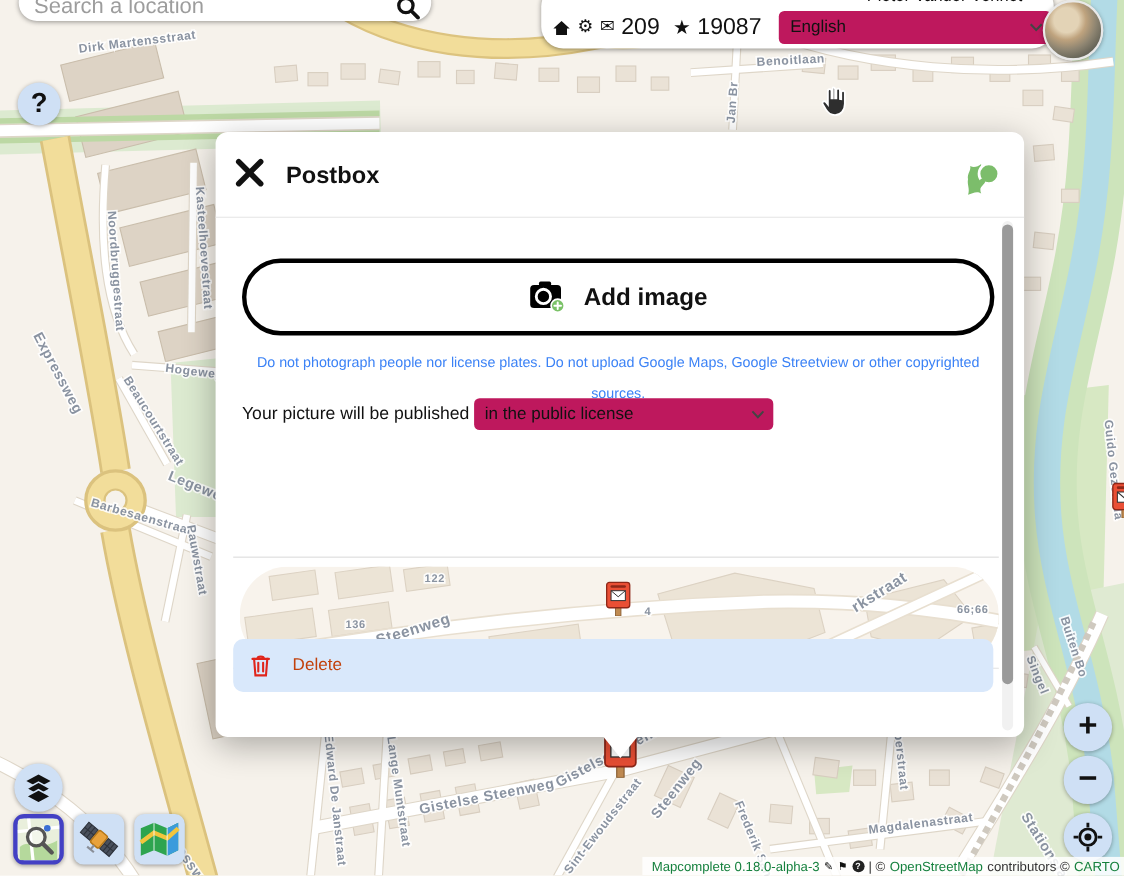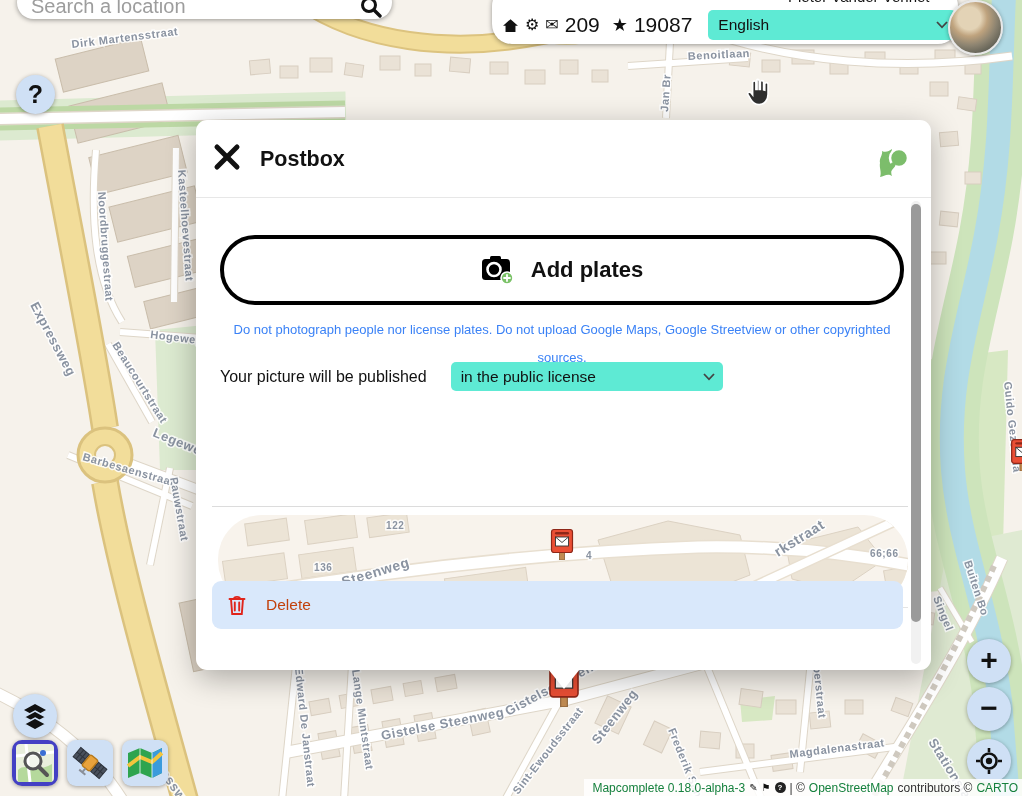--- a/index.html
+++ b/index.html
@@ -10,21 +10,21 @@
   .search-bar{position:absolute;left:17px;top:-14px;width:375px;height:33px;background:#fff;border-radius:17px;box-shadow:0 1px 5px rgba(0,0,0,.4);display:flex;align-items:flex-end;z-index:20;}
   .search-bar input{flex:1;border:none;outline:none;font-size:20px;color:#666;padding:0 0 1px 14px;background:transparent;font-family:"Liberation Sans",sans-serif;}
   .search-bar input::placeholder{color:#9d9d9d;}
   .search-icn{margin:0 10px 1px 0;}
   
   .user-panel{position:absolute;left:492px;top:-14px;width:466px;height:58px;background:#fff;border-radius:20px;box-shadow:0 1px 5px rgba(0,0,0,.4);z-index:20;}
   .up-row{position:absolute;left:10px;top:24px;display:flex;align-items:center;gap:6px;}
   .up-count{font-size:21px;color:#111;}
   .up-glyph{font-size:16px;color:#111;line-height:1;}
   .username{position:absolute;left:296px;top:2px;font-size:15px;color:#111;white-space:nowrap;}
-  .fake-select{background:#5eead4;border-radius:5px;display:flex;align-items:center;justify-content:space-between;padding:0 8px 0 10px;font-size:15.5px;color:#111;height:30px;box-sizing:border-box;cursor:pointer;}
+  .fake-select{background:#be185d;border-radius:5px;display:flex;align-items:center;justify-content:space-between;padding:0 8px 0 10px;font-size:15.5px;color:#111;height:30px;box-sizing:border-box;cursor:pointer;}
   .lang-select{width:248px;}
   .avatar{position:absolute;left:948px;top:0px;width:55px;height:55px;border-radius:50%;border:2px solid #e8e8e8;box-sizing:border-box;z-index:21;background:radial-gradient(circle at 38% 32%,#e3d3b6 0 24%,#bfa37e 38%,#8d8471 58%,#595a50 82%,#3c3f3a 100%);box-shadow:0 1px 4px rgba(0,0,0,.35);}
   
   .circle-btn{position:absolute;border-radius:50%;background:#cfe0f5;box-shadow:0 1px 4px rgba(0,0,0,.35);display:flex;align-items:center;justify-content:center;cursor:pointer;z-index:12;}
   .qmark{font-size:25px;font-weight:700;color:#111;}
   .zoom-glyph{font-size:30px;font-weight:700;color:#111;line-height:0;padding-bottom:3px;}
   
   .style-row{position:absolute;left:12px;top:740px;display:flex;gap:9px;z-index:12;}
   .style-btn{width:46px;height:46px;border-radius:9px;background:#cfe0f5;box-shadow:0 1px 4px rgba(0,0,0,.35);display:flex;align-items:center;justify-content:center;cursor:pointer;}
   .style-btn.sel{border:4px solid #4340c4;border-radius:10px;width:46px;height:46px;box-sizing:border-box;background:#cfe0f5;}
@@ -32,21 +32,21 @@
   .modal{position:absolute;left:196px;top:108px;width:735px;height:550px;background:#fff;border-radius:11px;box-shadow:0 8px 30px rgba(0,0,0,.3);z-index:30;margin-top:12px;}
   .modal-pointer{position:absolute;left:352px;bottom:-19px;width:0;height:0;border-left:16px solid transparent;border-right:16px solid transparent;border-top:20px solid #fff;}
   .modal-head{position:absolute;left:0;top:0;width:100%;height:77px;}
   .close-x{position:absolute;left:17px;top:23px;width:28px;height:28px;cursor:pointer;}
   .modal-title{position:absolute;left:64px;top:27px;font-size:21.5px;font-weight:700;color:#111;}
   .mc-logo{position:absolute;left:680px;top:25px;}
   .modal-body{position:absolute;left:0;top:77px;width:100%;height:473px;border-top:1px solid #e7e7e7;}
   .addimg-btn{position:absolute;left:24px;top:37px;width:684px;height:70px;border:4px solid #000;border-radius:999px;box-sizing:border-box;background:#fff;display:flex;align-items:center;justify-content:center;gap:16px;cursor:pointer;}
   .addimg-label{font-size:22px;font-weight:700;color:#111;}
   .img-caption{position:absolute;left:36px;top:118px;width:660px;text-align:center;font-size:13px;color:#3b82f6;line-height:28px;}
-  .license-row{position:absolute;left:24px;top:164px;display:flex;align-items:center;gap:24px;font-size:16px;color:#111;}
+  .license-row{position:absolute;left:24px;top:164px;display:flex;align-items:center;gap:4px;font-size:16px;color:#111;}
   .license-select{width:272px;height:29px;}
   .hr1{position:absolute;left:16px;top:308px;width:696px;border:none;border-top:1px solid #dcdcdc;margin:0;}
   .hr2{position:absolute;left:16px;top:409px;width:696px;border:none;border-top:1px solid #e4e4e4;margin:0;}
   .minimap{position:absolute;left:22px;top:317px;width:690px;height:90px;border-radius:44px;overflow:hidden;}
   .delete-row{position:absolute;left:16px;top:383px;width:691px;height:48px;background:#d9e8fb;border-radius:9px;display:flex;align-items:center;gap:19px;padding-left:15px;box-sizing:border-box;cursor:pointer;}
   .delete-label{font-size:15.5px;color:#c2410c;}
   .scroll-track{position:absolute;left:715px;top:80px;width:10px;height:463px;background:#f1f1f1;border-radius:5px;}
   .scroll-thumb{position:absolute;left:0;top:3px;width:10px;height:418px;background:#9a9a9a;border-radius:5px;cursor:grab;}
   
   .attribution{position:absolute;right:0;bottom:0;height:17px;background:rgba(255,255,255,.85);display:flex;align-items:center;gap:4px;padding:0 4px 0 8px;font-size:12px;color:#333;z-index:40;white-space:nowrap;}
@@ -310,21 +310,21 @@
   </div>
   <div class="modal-body">
     <div class="addimg-btn">
       <svg width="34" height="30" viewBox="0 0 34 30">
         <rect x="9" y="1" width="11" height="6" rx="1.5" fill="#000"></rect>
         <rect x="1" y="4" width="28" height="21" rx="3.5" fill="#000"></rect>
         <circle cx="13" cy="14.5" r="6.5" fill="#000" stroke="#fff" stroke-width="2.6"></circle>
         <circle cx="26" cy="23" r="6" fill="#7bc268" stroke="#fff" stroke-width="1.6"></circle>
         <path d="M26,20 V26 M23,23 H29" stroke="#fff" stroke-width="1.8" stroke-linecap="round"></path>
       </svg>
-      <span class="addimg-label">Add plates</span>
+      <span class="addimg-label">Add image</span>
     </div>
     <div class="img-caption">Do not photograph people nor license plates. Do not upload Google Maps, Google Streetview or other copyrighted sources.</div>
     <div class="license-row">
       <span>Your picture will be published</span>
       <div class="fake-select license-select">
         <span>in the public license</span>
         <svg width="12" height="8" viewBox="0 0 12 8">
               <path d="M1,1 L6,6.3 L11,1" fill="none" stroke="#444" stroke-width="1.8"></path>
             </svg>
       </div>

